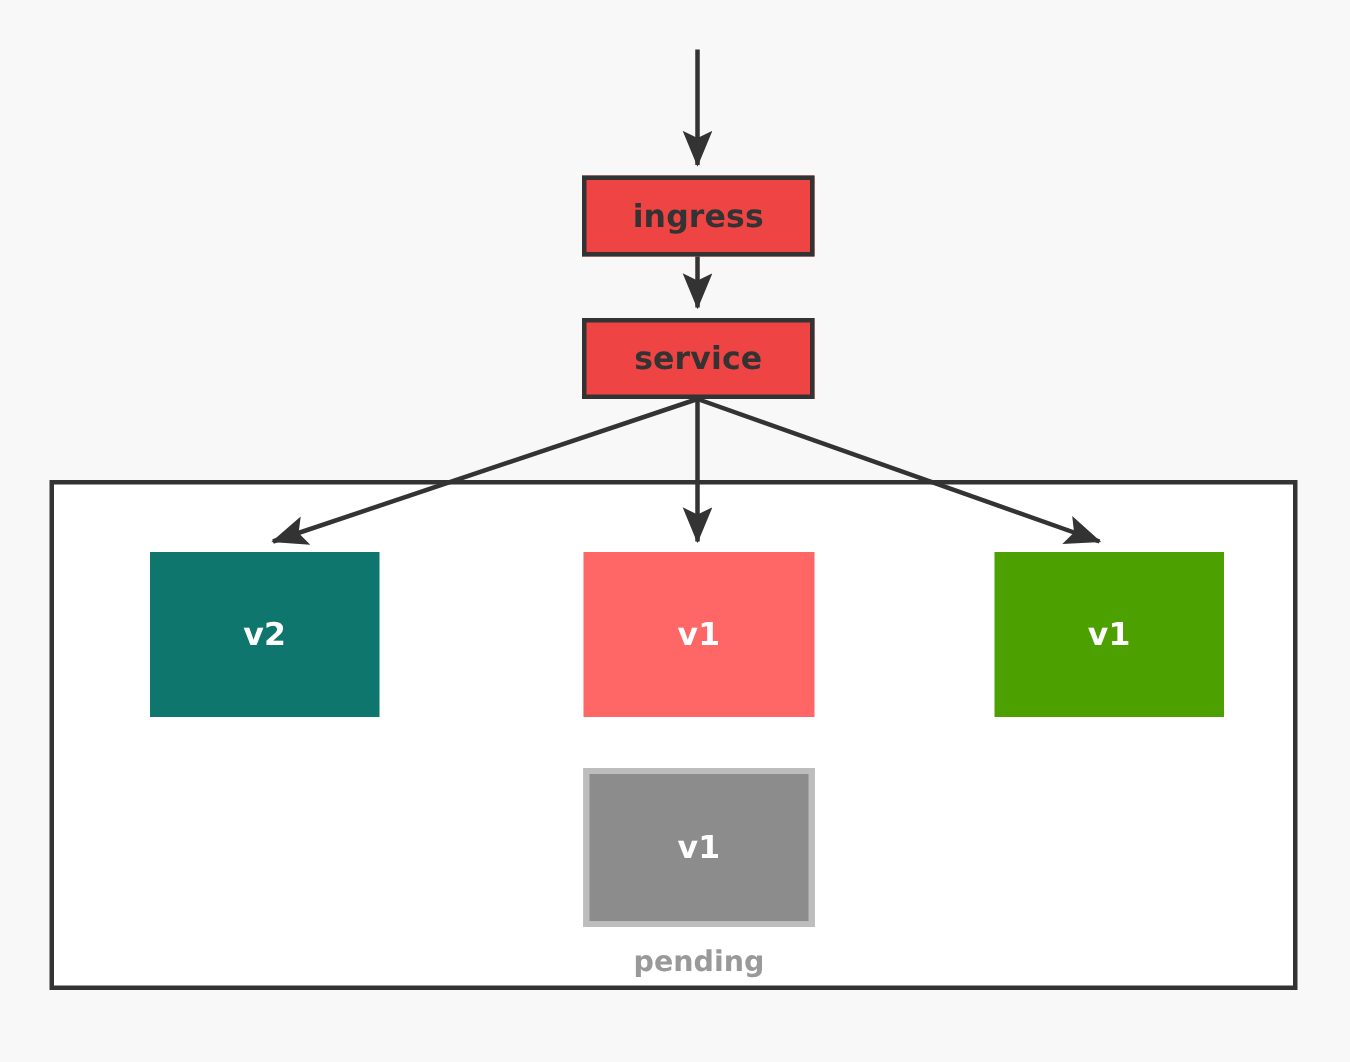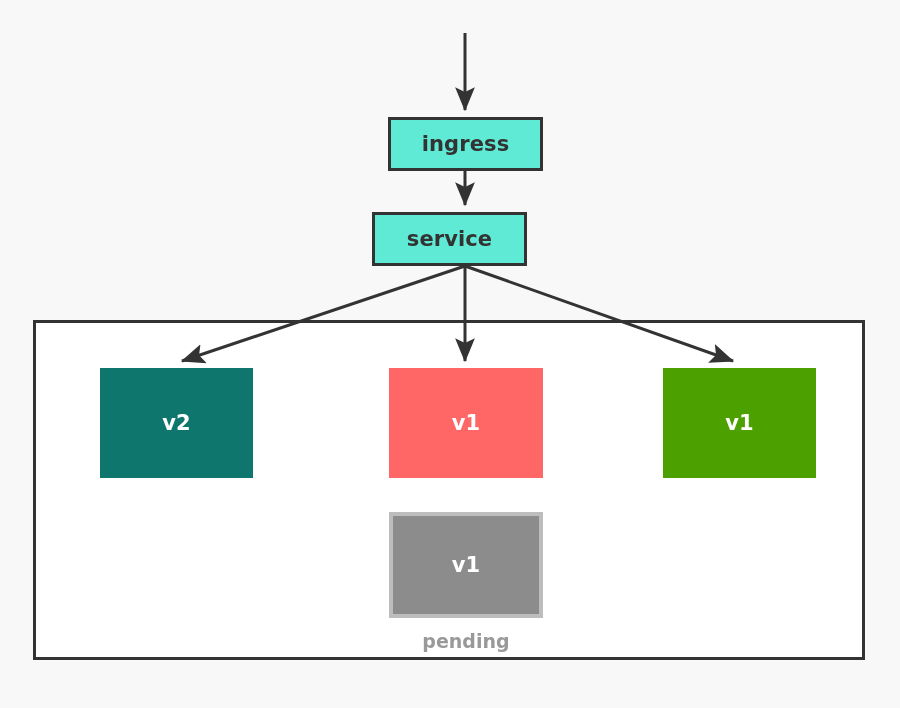--- a/index.html
+++ b/index.html
@@ -40,42 +40,42 @@
     width: 832px;
     height: 340px;
     background: #ffffff;
     border: 3px solid #333333;
     box-sizing: border-box;
     z-index: 1;
   }
   
   .node-box {
     position: absolute;
-    background: #5eead4;
+    background: #ef4444;
     border: 3px solid #333333;
     box-sizing: border-box;
     display: flex;
     align-items: center;
     justify-content: center;
     z-index: 2;
   }
   .node-box .node-label {
     font-size: 21px;
     font-weight: bold;
     color: #333333;
     letter-spacing: 0.1px;
   }
   #node-ingress {
     left: 388px;
     top: 117px;
     width: 155px;
     height: 54px;
   }
   #node-service {
-    left: 372px;
+    left: 388px;
     top: 212px;
     width: 155px;
     height: 54px;
   }
   
   .pod {
     position: absolute;
     box-sizing: border-box;
     display: flex;
     align-items: center;

